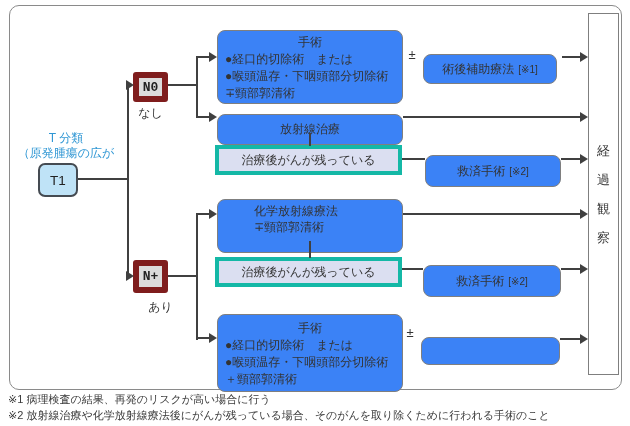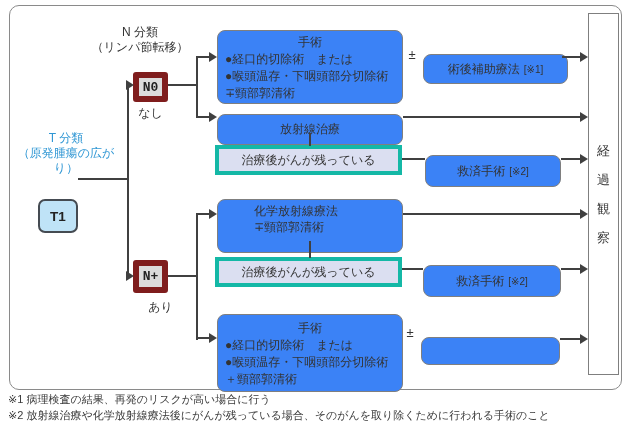--- a/index.html
+++ b/index.html
@@ -9,21 +9,21 @@
   }
   html,body{margin:0;padding:0;background:#ffffff;}
   .stage{position:relative;width:630px;height:426px;background:#fff;
          font-family:"Liberation Sans","DejaVu Sans",sans-serif;color:var(--text);overflow:hidden;}
   .abs{position:absolute;box-sizing:border-box;}
   .frame{left:9px;top:5px;width:613px;height:385px;border:1.5px solid var(--frame-border);border-radius:10px;background:#fff;}
   .rbox{border:1.5px solid var(--box-border);border-radius:8px;background:#3b82f6;margin-top:12px;}
   .node{border:6px solid #7f1d1d;background:var(--n-node-fill);border-radius:3px;
         display:flex;align-items:center;justify-content:center;font-weight:bold;font-size:13px;color:#222;font-family:Liberation Mono, monospace;}
   .tnode{border:2px solid #454b52;background:var(--t-node-fill);border-radius:7px;
-        display:flex;align-items:center;justify-content:center;font-weight:bold;font-size:13.5px;color:#222;margin-top:36px;}
+        display:flex;align-items:center;justify-content:center;font-weight:normal;font-size:13.5px;color:#222;}
   .lbl{font-size:12px;text-align:center;line-height:15px;}
   .lbl-blue{color:var(--label-blue);}
   .caption{font-size:12px;text-align:center;}
   .boxtitle{text-align:center;font-size:12px;line-height:17px;}
   .boxline{font-size:12px;line-height:17px;padding-left:7px;white-space:nowrap;}
   .centerbox{display:flex;align-items:center;justify-content:center;font-size:12px;white-space:nowrap;}
   .residual{border:4px solid #14b8a6;background:var(--residual-fill);
         display:flex;align-items:center;justify-content:center;font-size:12px;}
   .ref{font-size:10px;}
   .pm{font-size:13px;text-align:center;}
@@ -42,24 +42,20 @@
 <div class="stage">
 
   <div class="abs frame"></div>
 
   <div class="abs lbl lbl-blue" style="left:6px;top:131px;width:120px;">
     <div>T 分類</div>
     <div>（原発腫瘍の広がり）</div>
   </div>
   <div class="abs tnode" style="left:38px;top:163px;width:40px;height:34px;">T1</div>
 
-  <div class="abs lbl" style="left:88px;top:25px;width:104px;">
-    <div>N 分類</div>
-    <div>（リンパ節転移）</div>
-  </div>
   <div class="abs node" style="left:133px;top:72px;width:35px;height:30px;">N0</div>
   <div class="abs caption" style="left:123px;top:105px;width:55px;">なし</div>
   <div class="abs node" style="left:133px;top:260px;width:35px;height:33px;">N+</div>
   <div class="abs caption" style="left:133px;top:299px;width:55px;">あり</div>
 
   <div class="abs rbox" style="left:217px;top:18px;width:186px;height:74px;padding-top:3px;">
     <div class="boxtitle">手術</div>
     <div class="boxline">●経口的切除術　または</div>
     <div class="boxline">●喉頭温存・下咽頭部分切除術</div>
     <div class="boxline">∓頸部郭清術</div>
@@ -79,21 +75,21 @@
   <div class="abs rbox" style="left:217px;top:302px;width:186px;height:78px;padding-top:5px;">
     <div class="boxtitle">手術</div>
     <div class="boxline">●経口的切除術　または</div>
     <div class="boxline">●喉頭温存・下咽頭部分切除術</div>
     <div class="boxline">＋頸部郭清術</div>
   </div>
 
   <div class="abs pm" style="left:404px;top:47px;width:16px;">±</div>
   <div class="abs pm" style="left:402px;top:325px;width:16px;">±</div>
 
-  <div class="abs rbox centerbox" style="left:423px;top:42px;width:145px;height:30px;gap:4px;">
+  <div class="abs rbox centerbox" style="left:423px;top:42px;width:134px;height:30px;gap:4px;">
     <span>術後補助療法</span>
     <span class="ref">[※1]</span>
   </div>
   <div class="abs rbox centerbox" style="left:425px;top:143px;width:136px;height:32px;gap:4px;">
     <span>救済手術</span>
     <span class="ref">[※2]</span>
   </div>
   <div class="abs rbox centerbox" style="left:423px;top:253px;width:138px;height:32px;gap:4px;">
     <span>救済手術</span>
     <span class="ref">[※2]</span>

